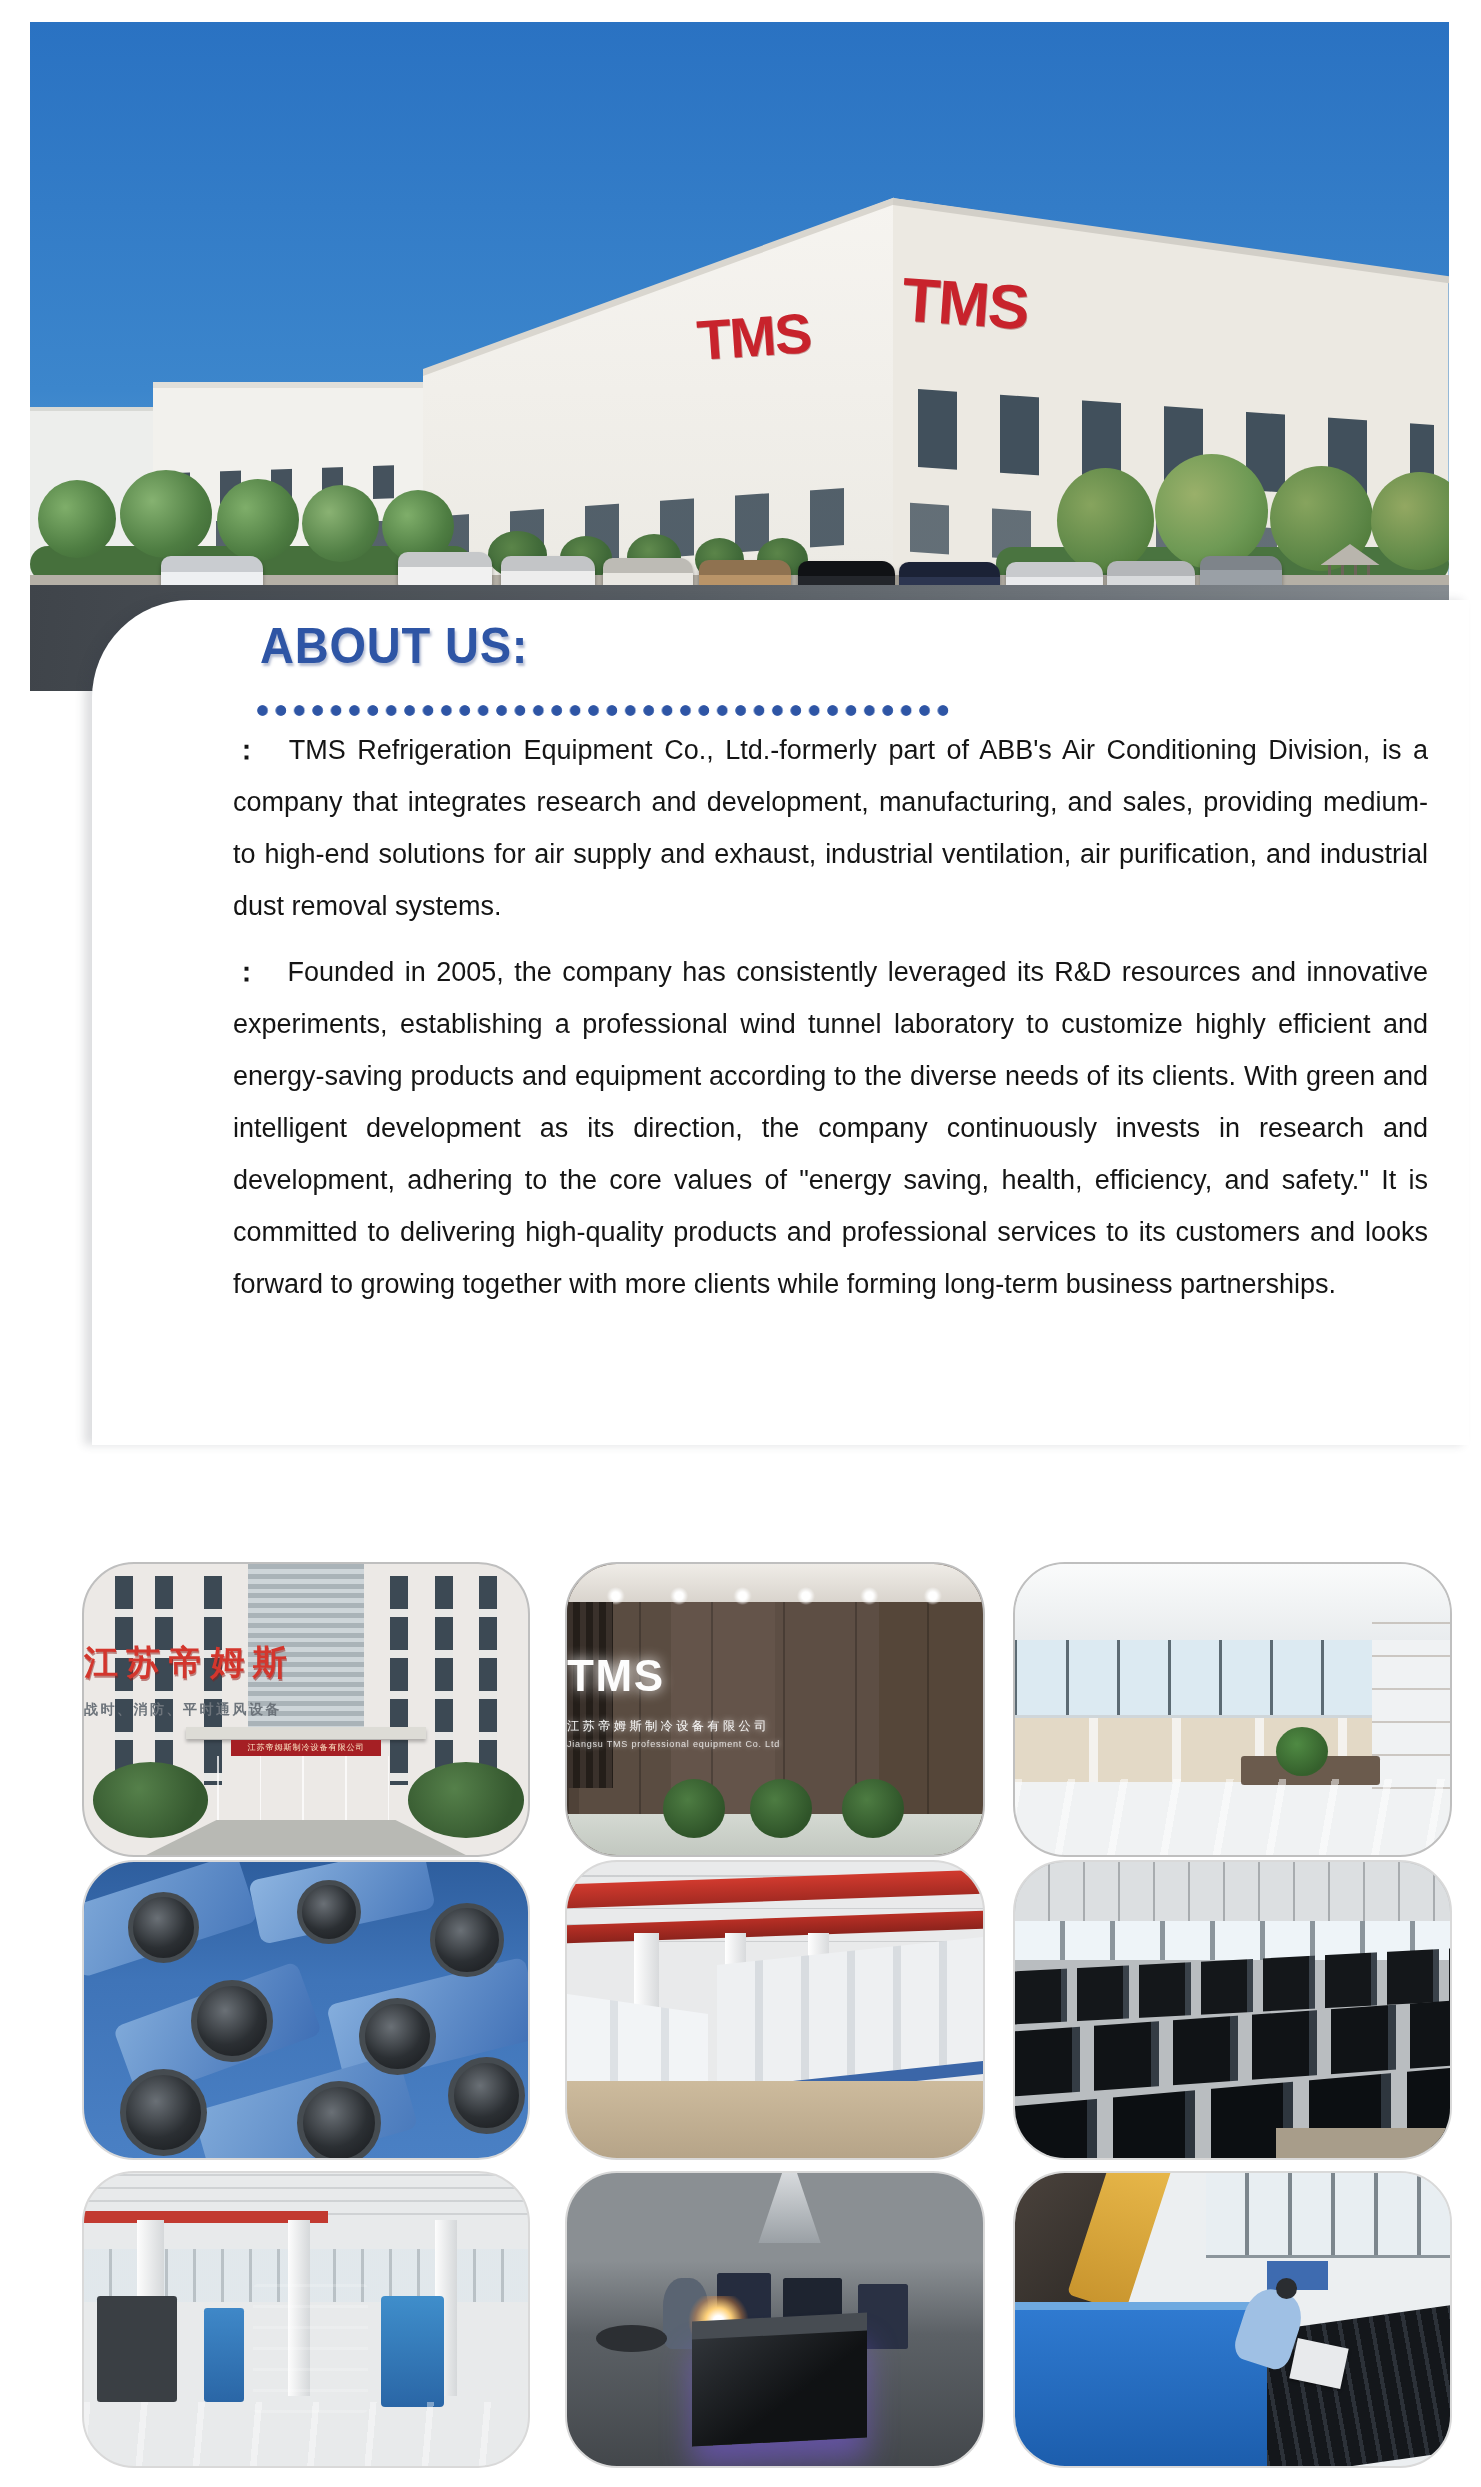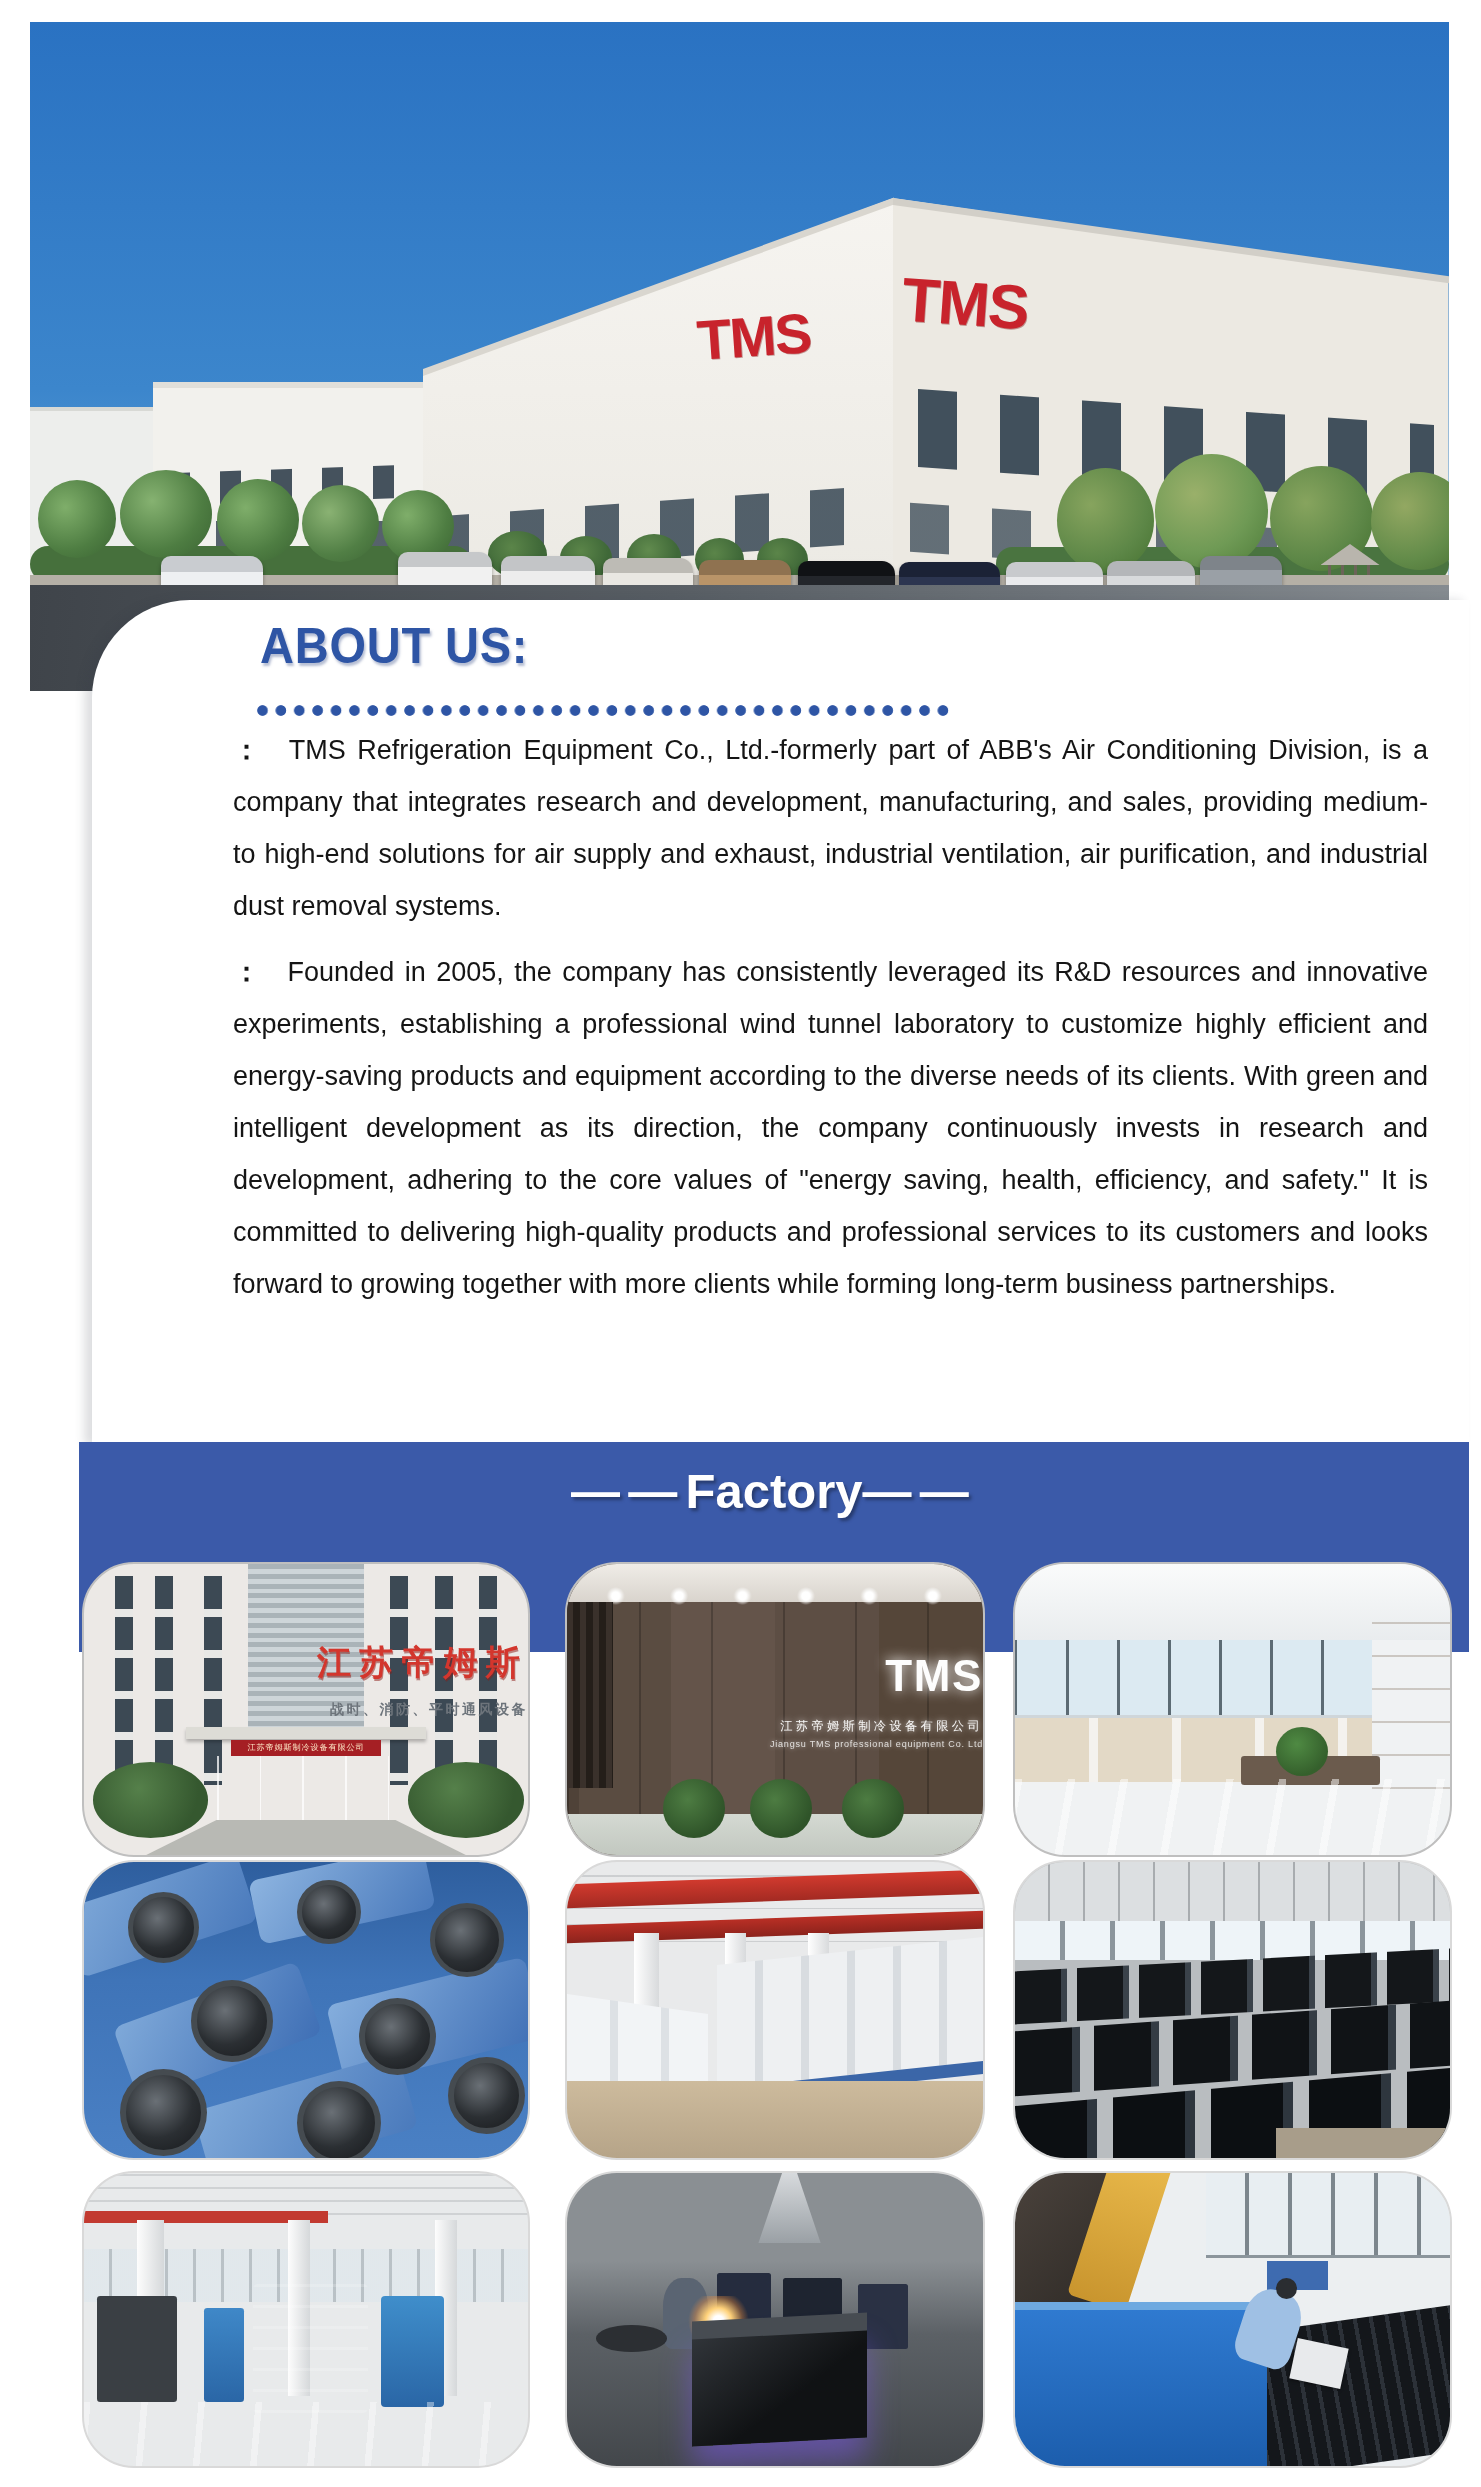--- a/index.html
+++ b/index.html
@@ -33,21 +33,21 @@
 
   
   .band{position:absolute;left:79px;top:1442px;width:1390px;height:210px;background:#3b5aa9;}
   .factory-heading{position:absolute;left:0;top:21px;width:100%;text-align:center;color:#ffffff;
         font-size:49px;font-weight:800;text-shadow:2.5px 3.3px 3.3px rgba(0,0,0,.35);}
   .factory-heading .dash{letter-spacing:8.2px;font-weight:700;}
   .photos{position:absolute;left:82px;top:1562px;width:1367px;height:902px;}
   .photo{position:absolute;border-radius:52px;overflow:hidden;border:2.5px solid #bfbfbf;
          background:#dddddd;}
   .photo.r23{border-color:#d9d9d9;}
-  .ctext{position:absolute;left:0;width:100%;text-align:right;}
+  .ctext{position:absolute;left:0;width:100%;text-align:left;}
 
   
   .spots{background-image:radial-gradient(circle at 50% 50%,#ffffff 4.1px,rgba(255,255,255,0) 9px);
          background-size:16.6% 100%;background-repeat:repeat-x;}
 </style>
 </head>
 <body>
 
 <div class="page">
 
@@ -110,25 +110,20 @@
     <div class="about-text">
       <p>
         <span class="lead">：</span><span>TMS Refrigeration Equipment Co., Ltd.-formerly part of ABB's Air Conditioning Division, is a company that integrates research and development, manufacturing, and sales, providing medium- to high-end solutions for air supply and exhaust, industrial ventilation, air purification, and industrial dust removal systems.</span>
       </p>
       <p>
         <span class="lead">：</span><span>Founded in 2005, the company has consistently leveraged its R&amp;D resources and innovative experiments, establishing a professional wind tunnel laboratory to customize highly efficient and energy-saving products and equipment according to the diverse needs of its clients. With green and intelligent development as its direction, the company continuously invests in research and development, adhering to the core values of "energy saving, health, efficiency, and safety." It is committed to delivering high-quality products and professional services to its customers and looks forward to growing together with more clients while forming long-term business partnerships.</span>
       </p>
     </div>
   </div>
 
-  <div class="band">
-    <div class="factory-heading">
-      <span class="dash">——</span><span>Factory</span><span class="dash">——</span>
-    </div>
-  </div>
 
   <div class="photos">
 
     <div class="photo" style="left:0;top:0;width:444px;height:291px;background:#ece9e6;">
       <div class="abs" style="left:37%;top:0;width:26%;height:56%;background:repeating-linear-gradient(180deg,#aab3b8 0 4.9px,#ced5d9 4.9px 9.8px);"></div>
       <div class="abs" style="left:7%;top:4%;width:4%;height:72%;background:repeating-linear-gradient(180deg,#3c4954 0 33px,#e8e8e6 33px 41px);"></div>
       <div class="abs" style="left:16%;top:4%;width:4%;height:72%;background:repeating-linear-gradient(180deg,#3c4954 0 33px,#e8e8e6 33px 41px);"></div>
       <div class="abs" style="left:27%;top:4%;width:4%;height:72%;background:repeating-linear-gradient(180deg,#3c4954 0 33px,#e8e8e6 33px 41px);"></div>
       <div class="abs" style="left:69%;top:4%;width:4%;height:72%;background:repeating-linear-gradient(180deg,#3c4954 0 33px,#e8e8e6 33px 41px);"></div>
       <div class="abs" style="left:79%;top:4%;width:4%;height:72%;background:repeating-linear-gradient(180deg,#3c4954 0 33px,#e8e8e6 33px 41px);"></div>

